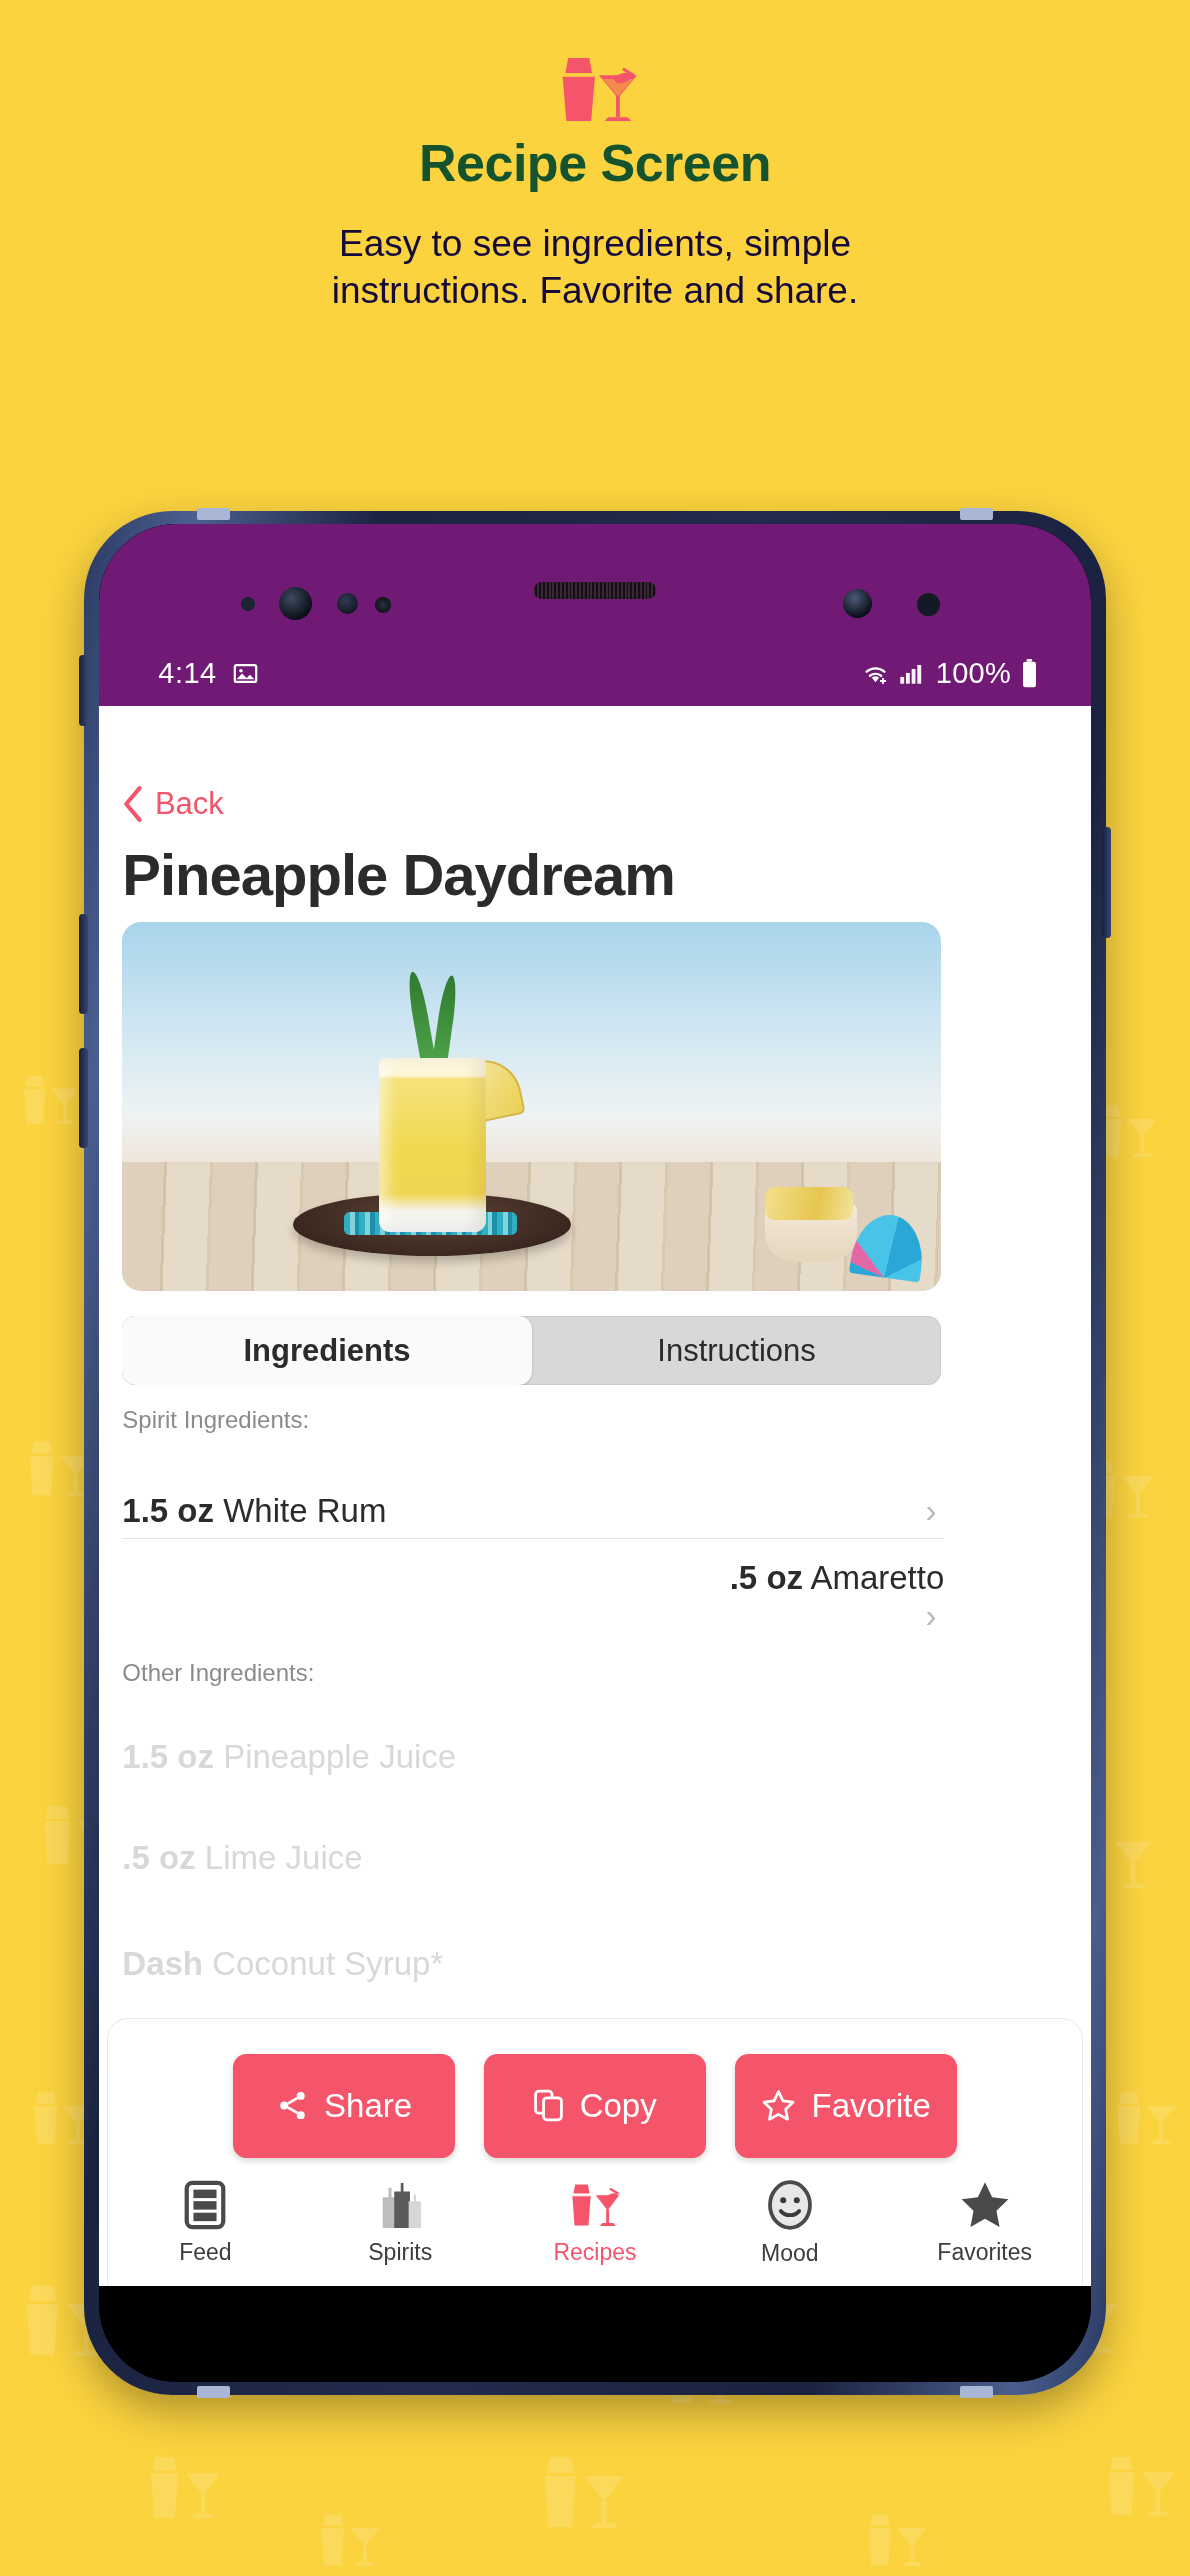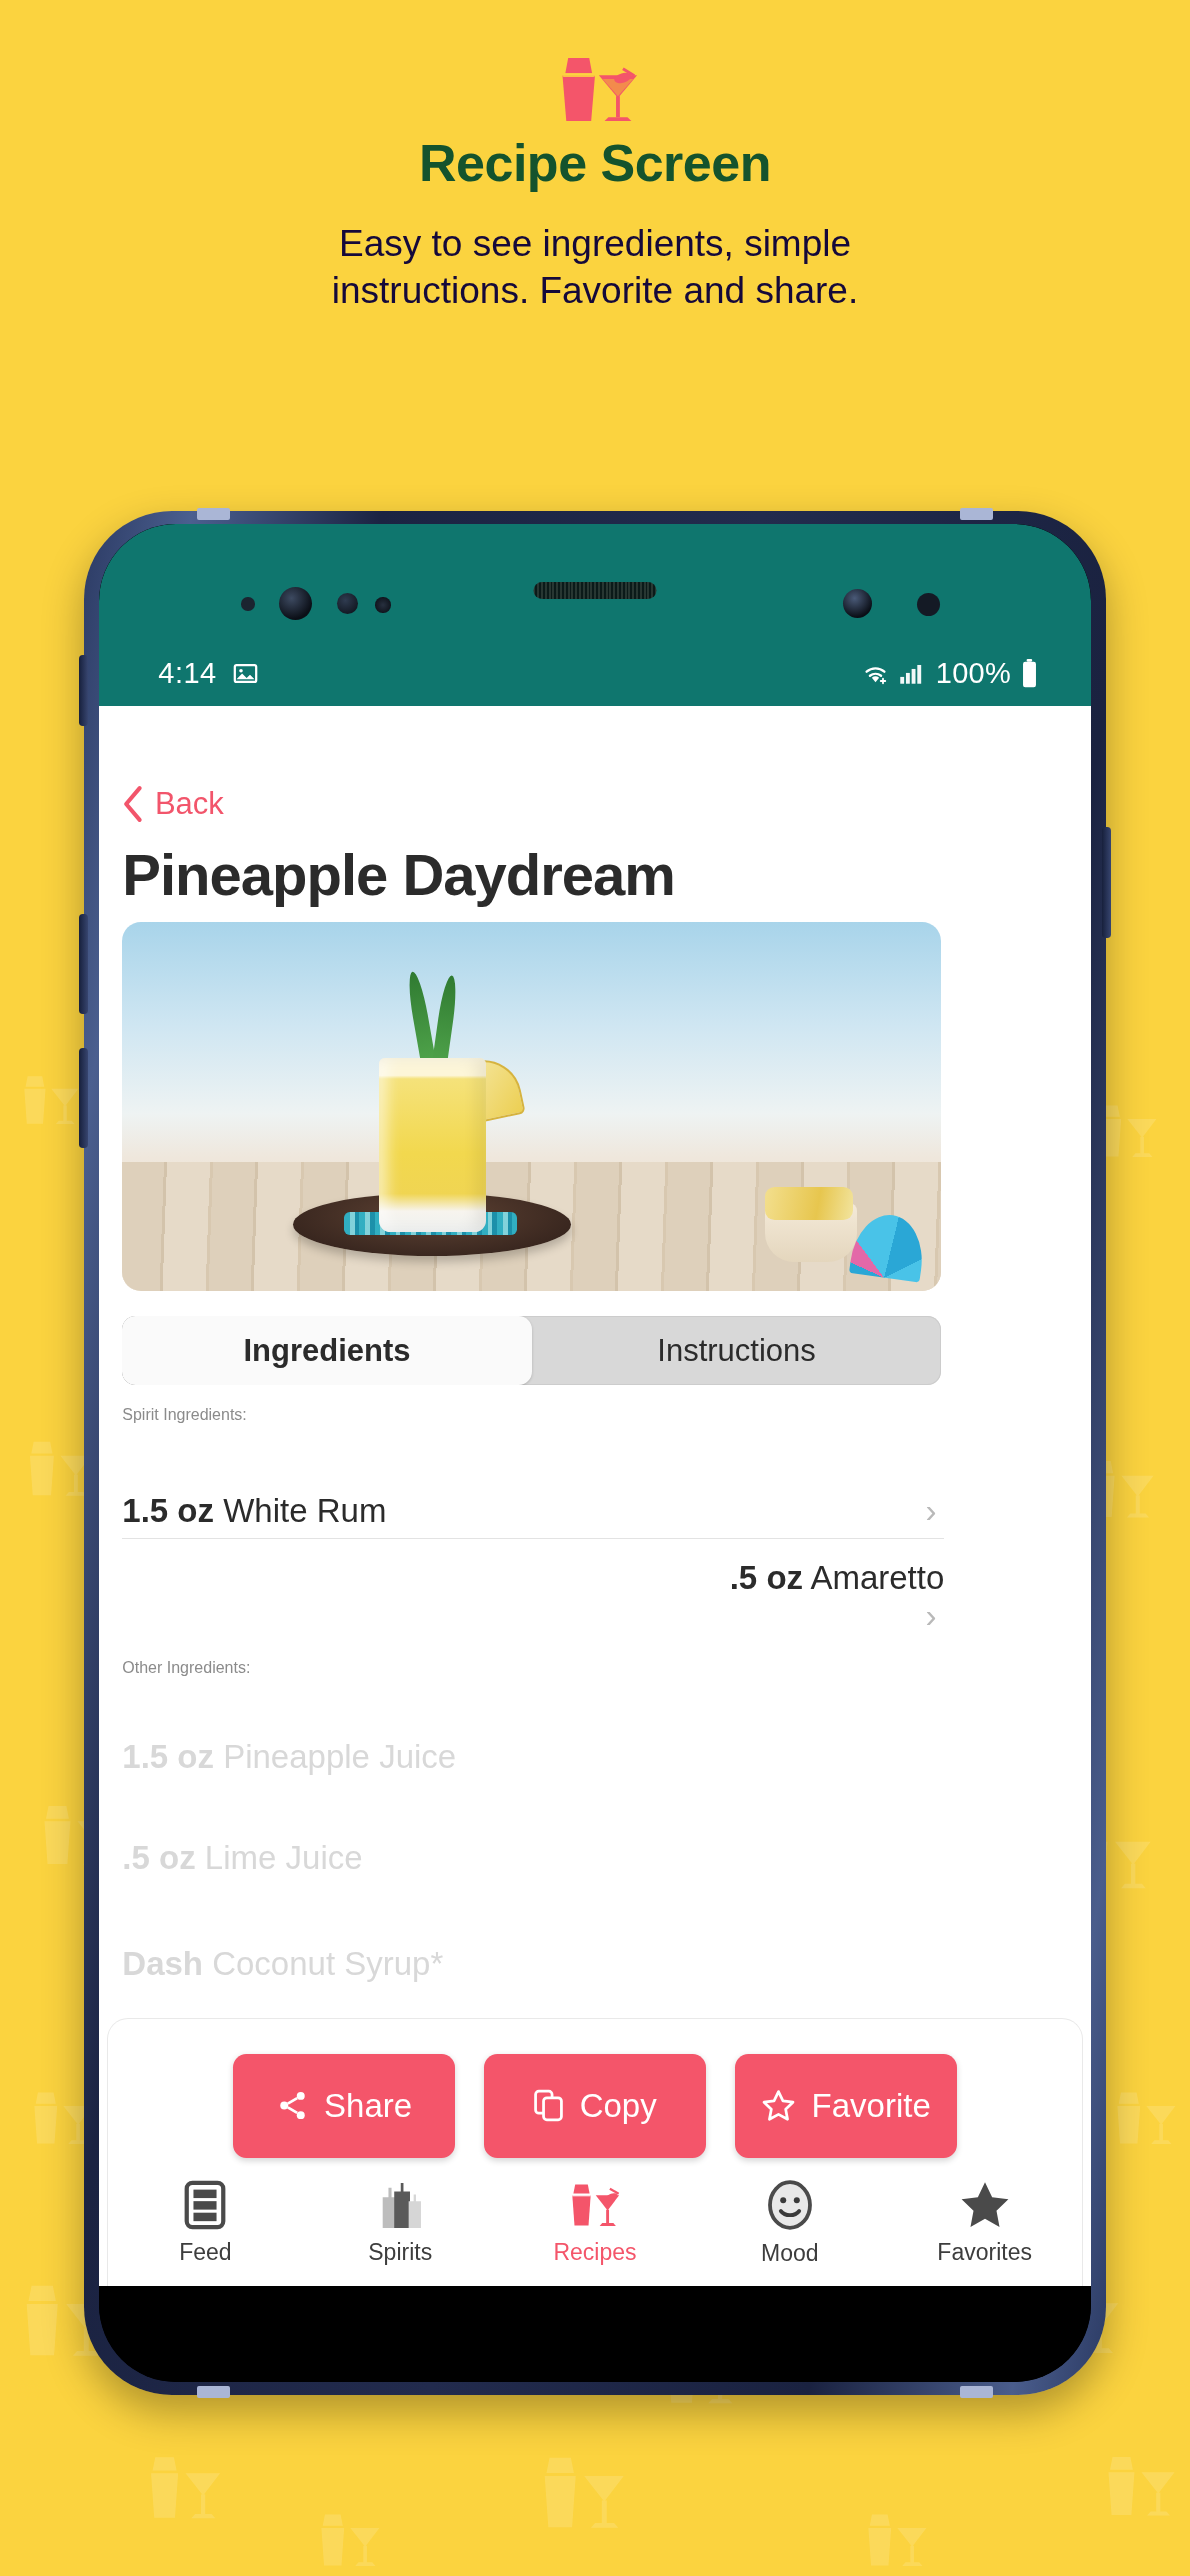--- a/index.html
+++ b/index.html
@@ -80,21 +80,21 @@
   .side-btn {
     position: absolute;
     background: linear-gradient(90deg,#17203c,#37456f);
     border-radius: 3.8px;
   }
 
   
   #status-bar {
     position: absolute; left: 0; right: 0; top: 0;
     height: 182px;
-    background: #0f766e;
+    background: #701a75;
     color: #fff;
   }
   #status-row {
     position: absolute; left: 0; right: 0; bottom: 7.7px;
     height: 50px;
     display: flex; align-items: center;
     padding: 0 52px 0 59px;
   }
   #status-time { font-size: 29px; font-weight: 500; letter-spacing: 0.5px; }
   #status-left-icons { display: flex; align-items: center; gap: 13.4px; margin-left: 15.3px; }
@@ -225,21 +225,21 @@
   }
   .tab.active {
     background: #fafafa;
     border-radius: 13.4px;
     font-weight: bold;
     box-shadow: 0 1px 2.9px rgba(0,0,0,.18);
   }
 
   .section-label {
     position: absolute; left: 23px;
-    font-size: 16px; color: #8b8b8b; text-align: center;
+    font-size: 24px; color: #8b8b8b; text-align: center;
   }
   .ingredient-row {
     position: absolute; left: 23px;
     width: 822px; height: 73px;
     display: flex; align-items: flex-end;
   }
   .ingredient-text { font-size: 33px; color: #2b2b2b; }
   .ingredient-text b { font-weight: bold; }
   .ingredient-chevron {
     margin-left: auto; color: #b9b9b9; font-size: 33px; padding-right: 7.7px;

